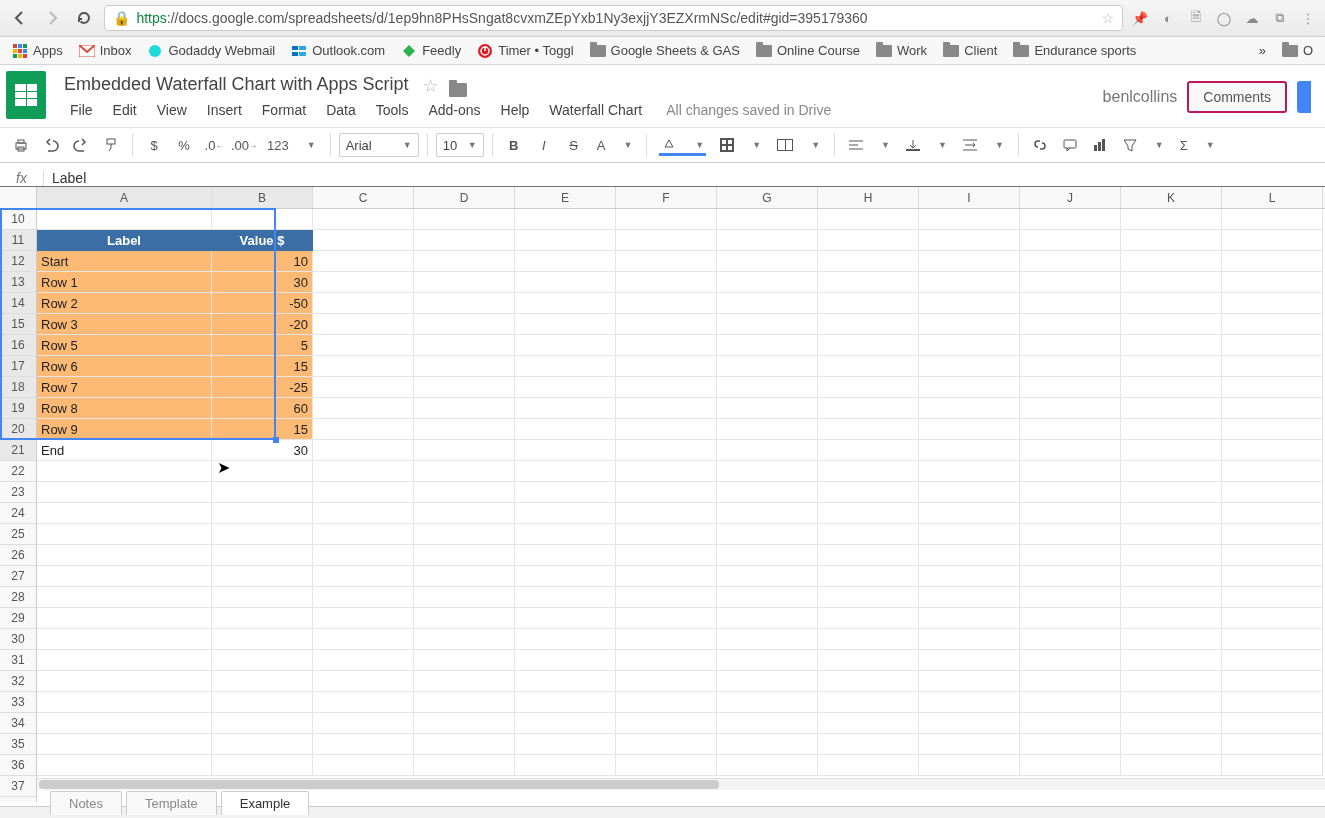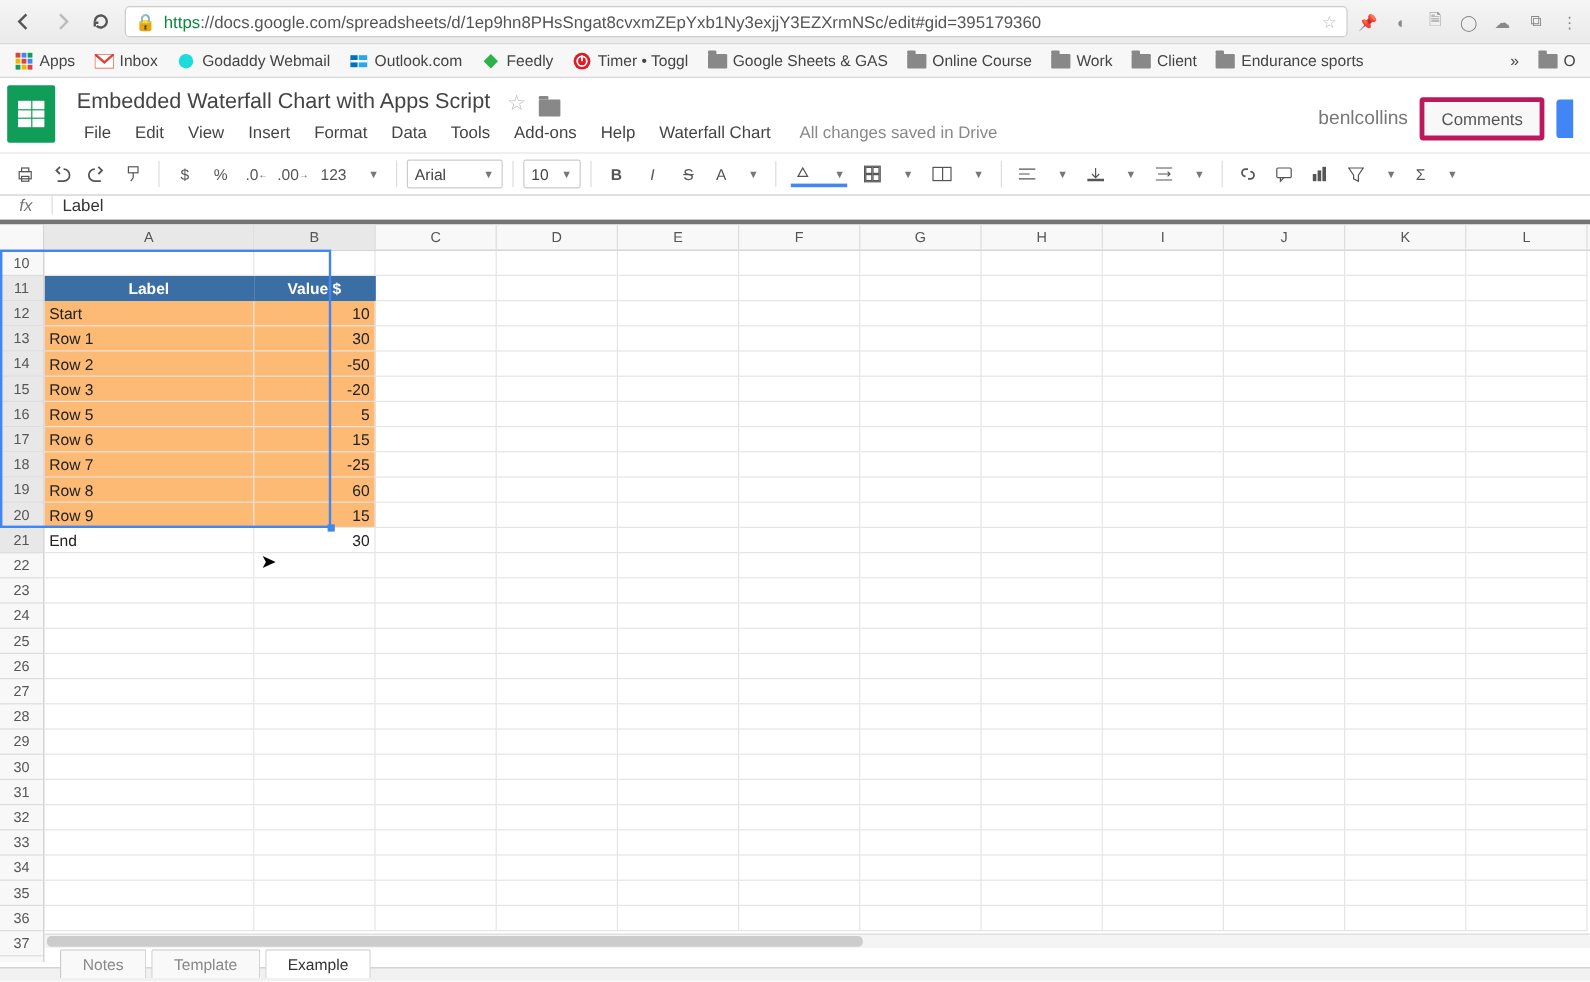--- a/index.html
+++ b/index.html
@@ -29,42 +29,42 @@
 .doc-title{font-size:18px;color:#444;padding:2px 4px;}
 .star{color:#bbb;font-size:18px;cursor:pointer;}
 .folder-gray{width:18px;height:14px;background:#888;border-radius:1px;position:relative;cursor:pointer;}
 .folder-gray:before{content:"";position:absolute;top:-3px;left:0;width:8px;height:3px;background:#888;border-radius:1px 1px 0 0;}
 .menubar{display:flex;gap:0;font-size:14px;color:#444;height:26px;align-items:center;}
 .menubar .mi{padding:4px 10px;cursor:pointer;}
 .menubar .mi.custom{font-weight:400;}
 .menubar .saved{color:#888;margin-left:14px;font-size:14px;}
 .header-right{margin-left:auto;display:flex;align-items:center;gap:10px;padding-right:4px;padding-top:10px;}
 .user-label{font-size:16px;color:#777;white-space:nowrap;}
-.comments-btn{border:4px solid #be185d;background:#f8f8f8;padding:6px 14px;border-radius:3px;font-size:14px;color:#555;cursor:pointer;}
+.comments-btn{border:2px solid #be185d;background:#f8f8f8;padding:6px 14px;border-radius:3px;font-size:14px;color:#555;cursor:pointer;}
 .share-stub{width:14px;height:32px;background:#4285f4;border-radius:3px 0 0 3px;}
 
 .toolbar{height:36px;border-top:1px solid #e4e4e4;border-bottom:1px solid #ccc;display:flex;align-items:center;padding:0 8px;gap:4px;margin-top:4px;}
 .tb{min-width:26px;height:26px;display:flex;align-items:center;justify-content:center;color:#555;cursor:pointer;border-radius:2px;font-size:13px;}
 .tb.wide{padding:0 6px;gap:16px;}
 .sep{width:1px;height:22px;background:#ddd;margin:0 4px;}
 .font-select{width:80px;height:24px;border:1px solid #ccc;border-radius:2px;display:flex;align-items:center;justify-content:space-between;padding:0 6px;font-size:13px;color:#444;cursor:pointer;}
 .size-select{width:48px;height:24px;border:1px solid #ccc;border-radius:2px;display:flex;align-items:center;justify-content:space-between;padding:0 6px;font-size:13px;color:#444;cursor:pointer;}
 .bold{font-weight:bold;}
 .italic{font-style:italic;}
 .strike{text-decoration:line-through;}
 .dd-caret{font-size:9px;color:#777;margin-left:2px;}
 .fill-color{position:relative;}
 .fill-color .uline{position:absolute;bottom:2px;left:4px;right:4px;height:3px;background:#4285f4;}
 .borders-icon{display:grid;grid-template-columns:6px 6px;grid-template-rows:6px 6px;gap:0;border:1px solid #555;width:14px;height:14px;}
 .borders-icon div{border:1px solid #555;}
 .merge-icon{width:16px;height:12px;border:1px solid #555;position:relative;}
 .merge-icon:after{content:"";position:absolute;top:0;bottom:0;left:50%;width:1px;background:#555;}
 svg{display:block;}
 
-.formula-bar{height:24px;border-bottom:4px solid #737373;display:flex;align-items:flex-start;}
+.formula-bar{height:24px;border-bottom:1px solid #737373;display:flex;align-items:flex-end;}
 .fx{width:44px;text-align:center;font-style:italic;color:#777;font-size:14px;border-right:1px solid #ddd;}
 .fx-val{padding:0 8px;font-size:14px;color:#333;}
 
 .grid-wrap{position:relative;overflow:hidden;height:615px;}
 .corner{position:absolute;top:0;left:0;width:37px;height:22px;background:#f8f8f8;border-right:1px solid #ccc;border-bottom:1px solid #ccc;z-index:3;}
 .col-headers{position:absolute;top:0;left:37px;right:0;height:22px;display:flex;background:#f8f8f8;border-bottom:1px solid #ccc;z-index:2;}
 .ch{width:101px;text-align:center;font-size:12px;color:#555;border-right:1px solid #ddd;line-height:22px;flex-shrink:0;}
 .ch.A{width:175px;}
 .ch.B{width:101px;}
 .ch.selhdr{background:#e8e8e8;}

